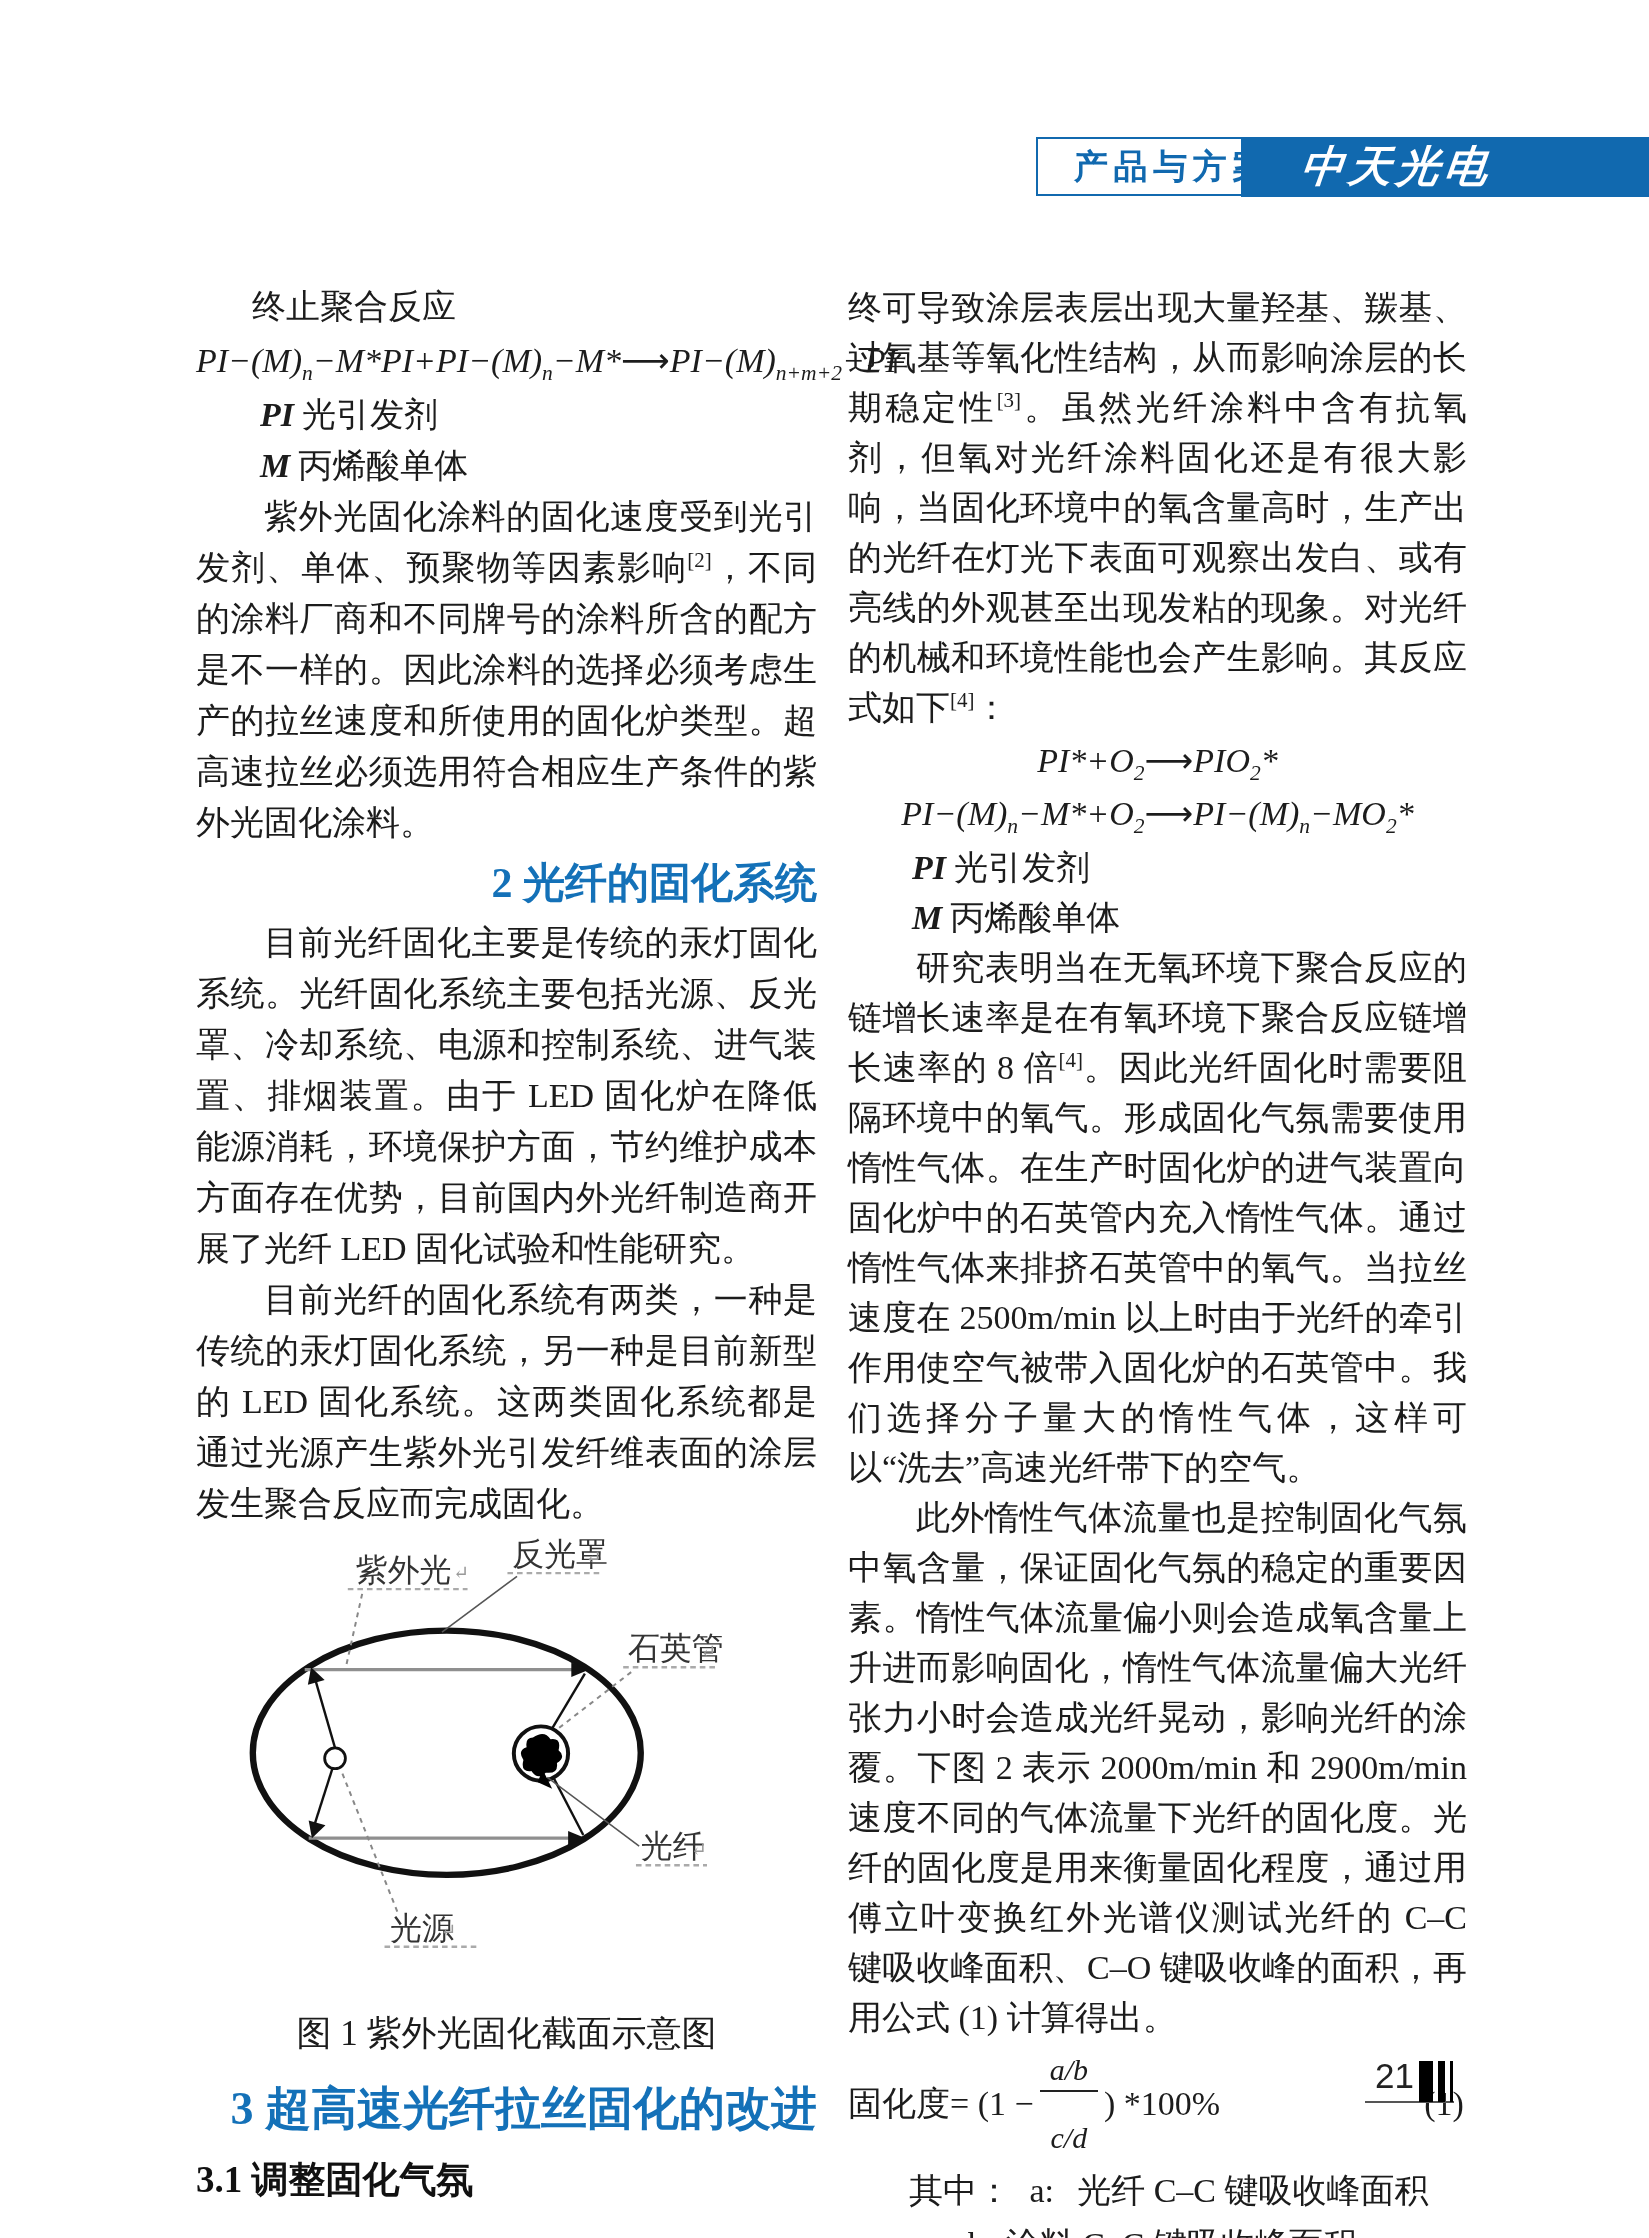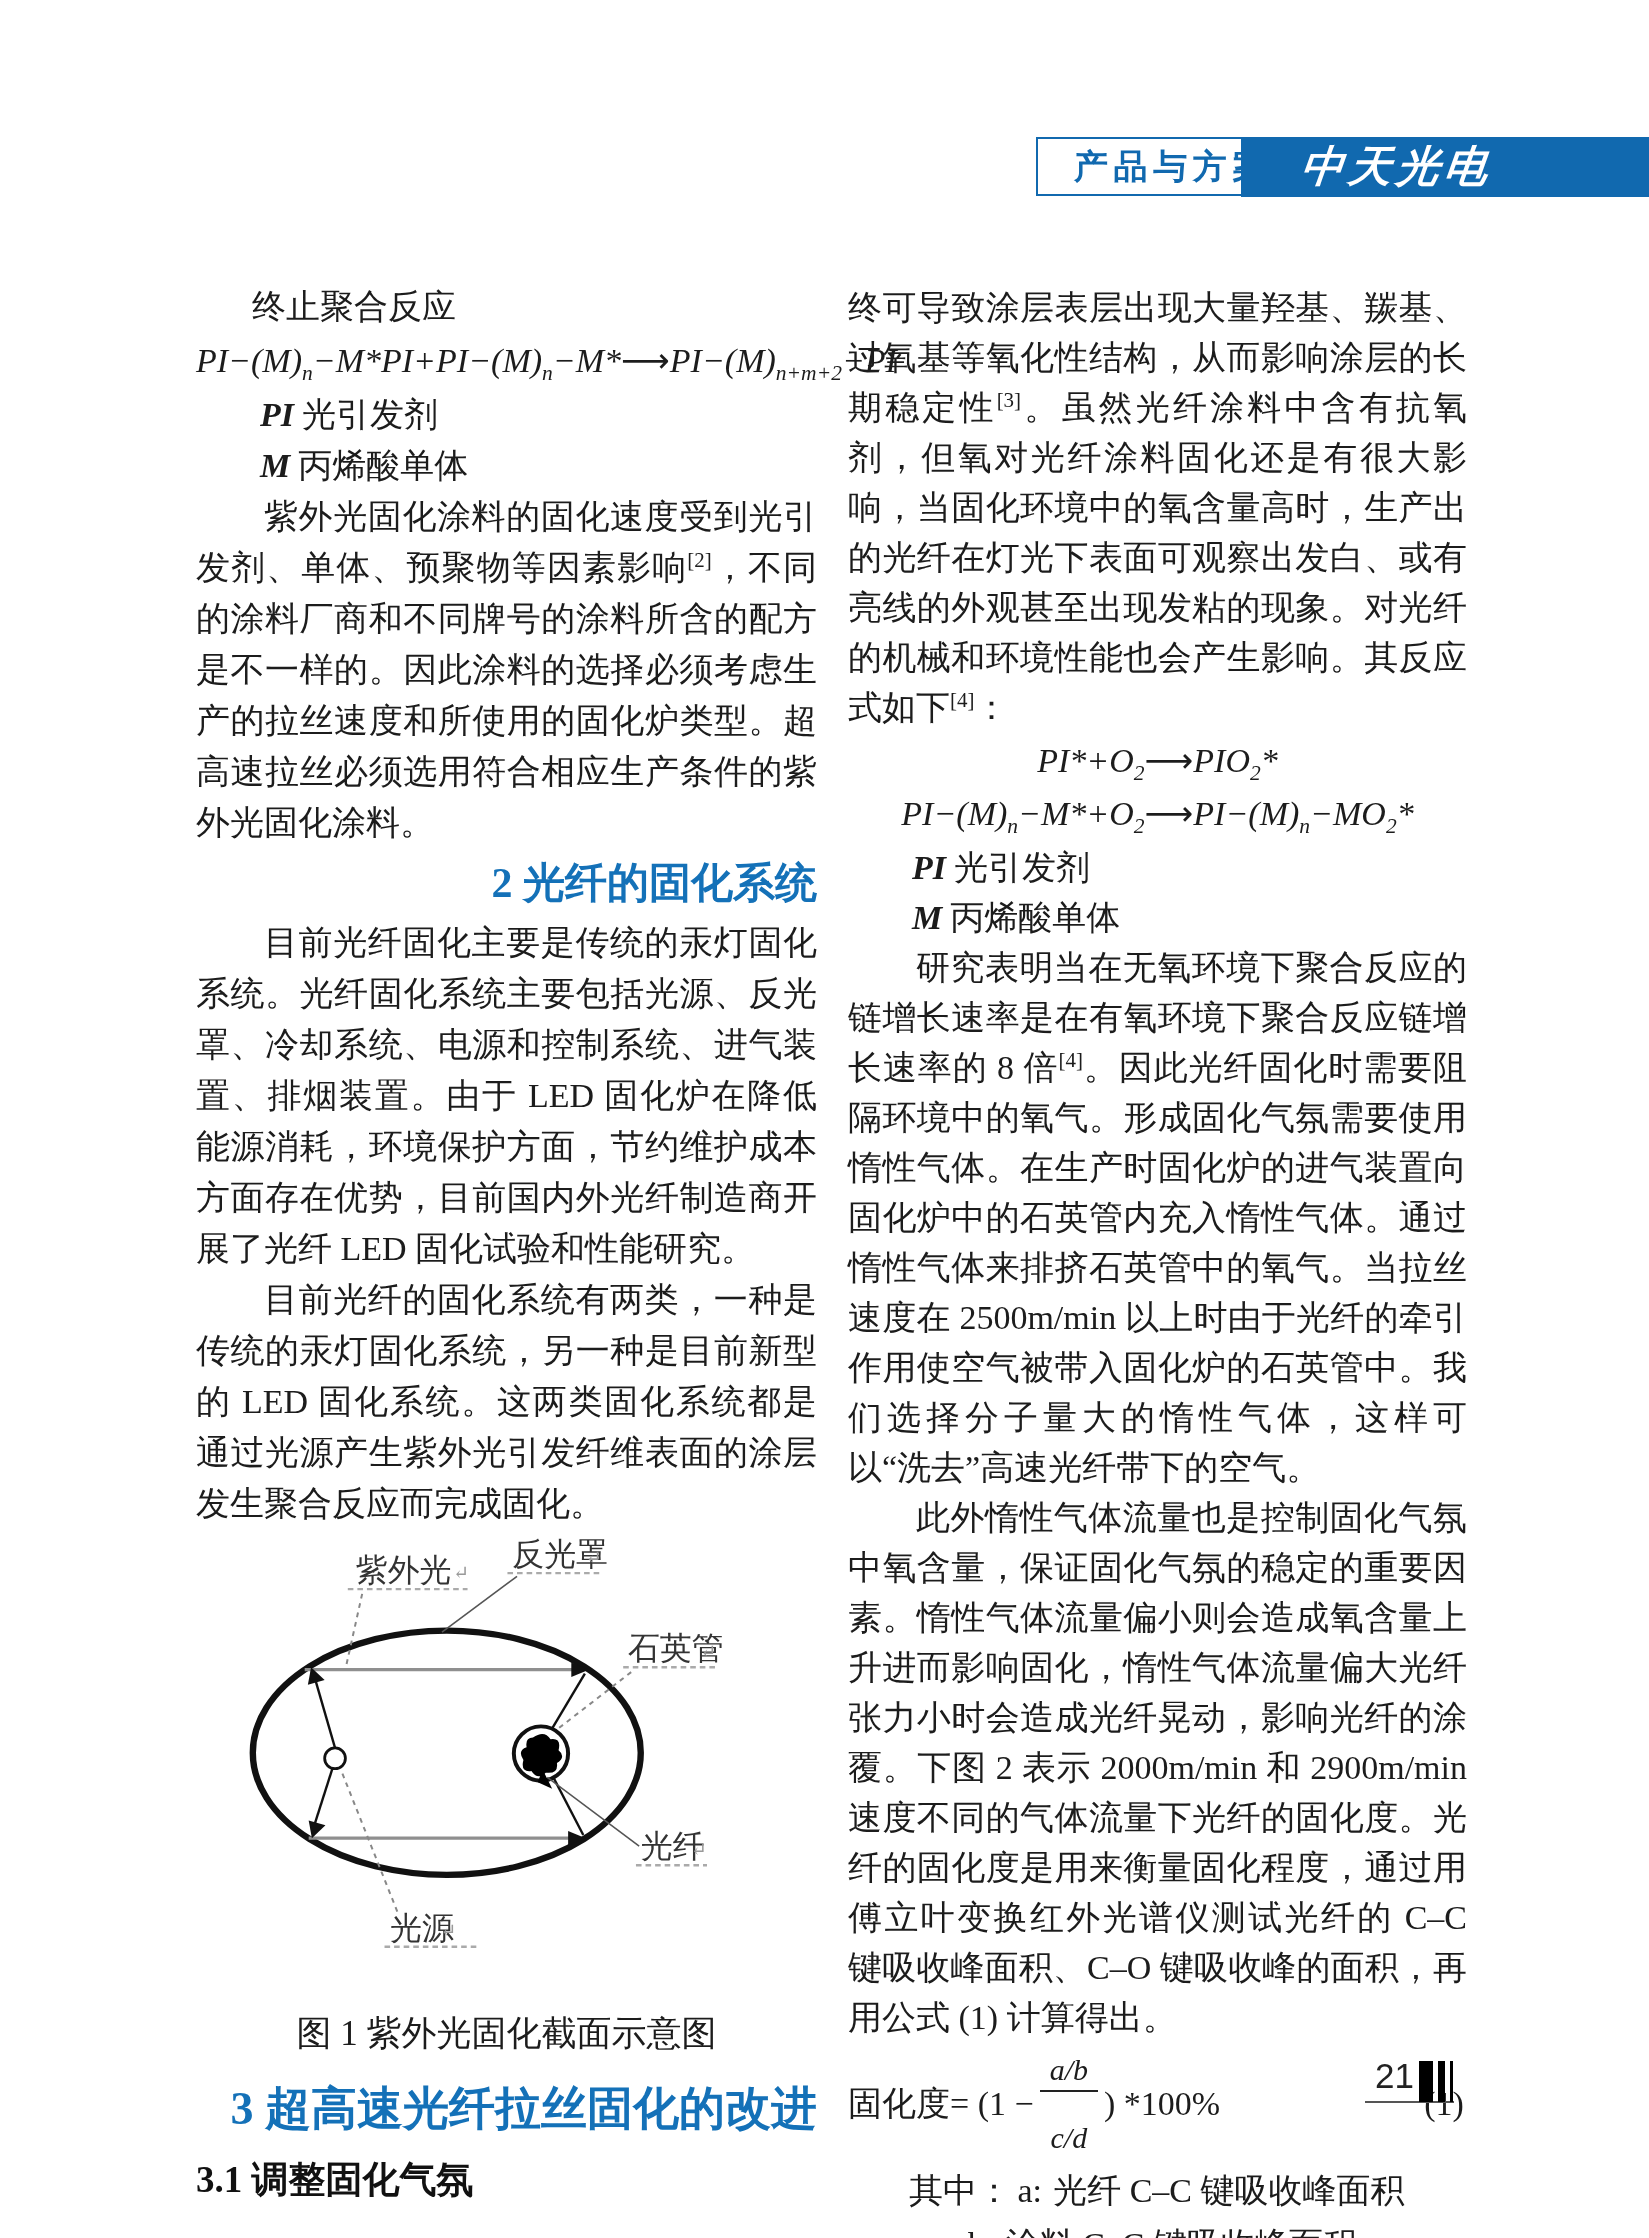--- a/index.html
+++ b/index.html
@@ -47,21 +47,21 @@
   .fc-lhs{font-style:normal;}
   .fc-mid,.fc-tail{font-style:normal;}
   .frac{display:inline-flex;flex-direction:column;align-items:center;margin:0 6.4px;font-style:italic;
       font-size:30px;line-height:38px;gap:25px;}
   .frac .num{border-bottom:2.4px solid #222;padding:0 9.6px 1.6px 9.6px;}
   .frac .den{padding-top:1.6px;}
   .eq-number{position:absolute;right:3.2px;top:50%;transform:translateY(-50%);font-style:normal;font-size:34px;}
 
   
   .term-row{display:flex;margin-top:4px;text-indent:0;white-space:nowrap;}
-  .term-row.first{padding-left:61px;margin-top:9.6px;}
+  .term-row.first{padding-left:61px;margin-top:9.6px;gap:12px;}
   .term-row.cont{padding-left:120px;}
   .tprefix{margin-right:6.4px;}
   .tkey{margin-right:11.2px;}
 
   
   .pagenum{position:absolute;left:1375px;top:2056px;font-size:35px;
       font-family:"Liberation Sans","DejaVu Sans",sans-serif;color:#222;}
   .footer-rule{position:absolute;left:1365px;top:2101px;width:89px;height:2.4px;background:#555;}
   .bar{position:absolute;top:2061px;height:41px;background:#000;}
   .bar.b1{left:1419px;width:14.4px;}

